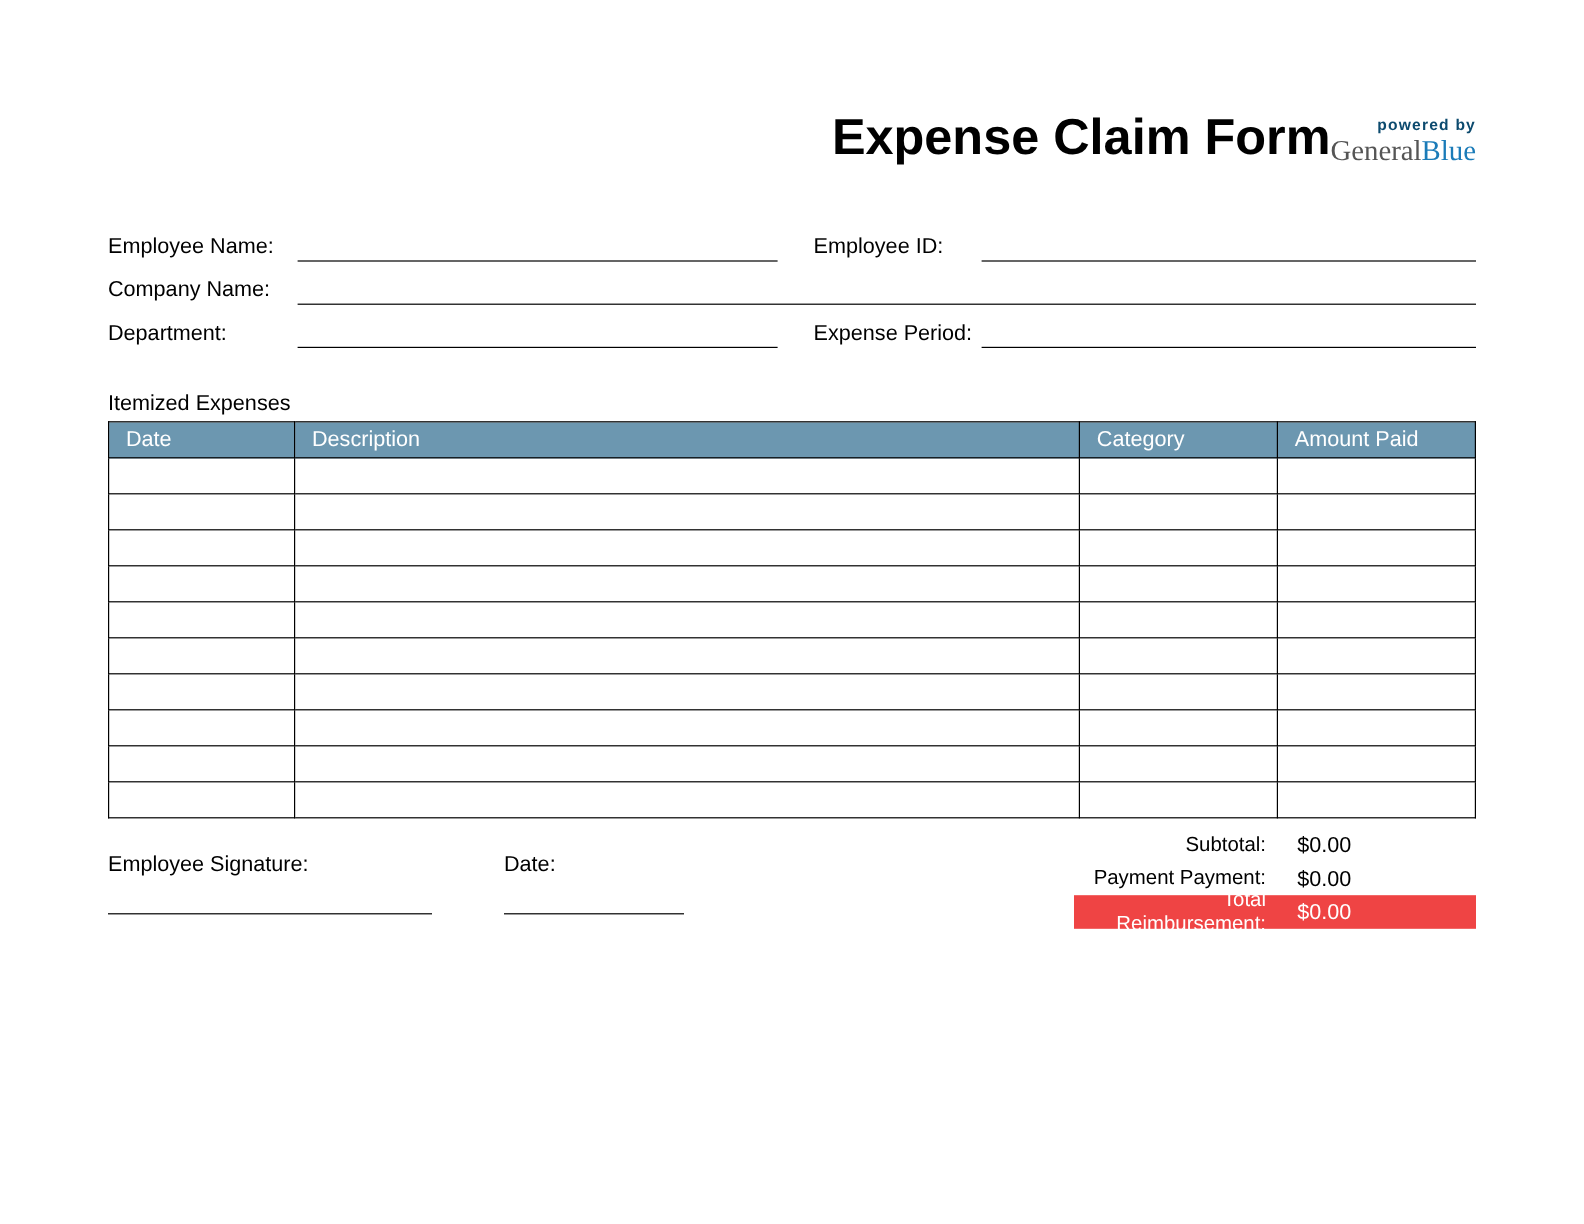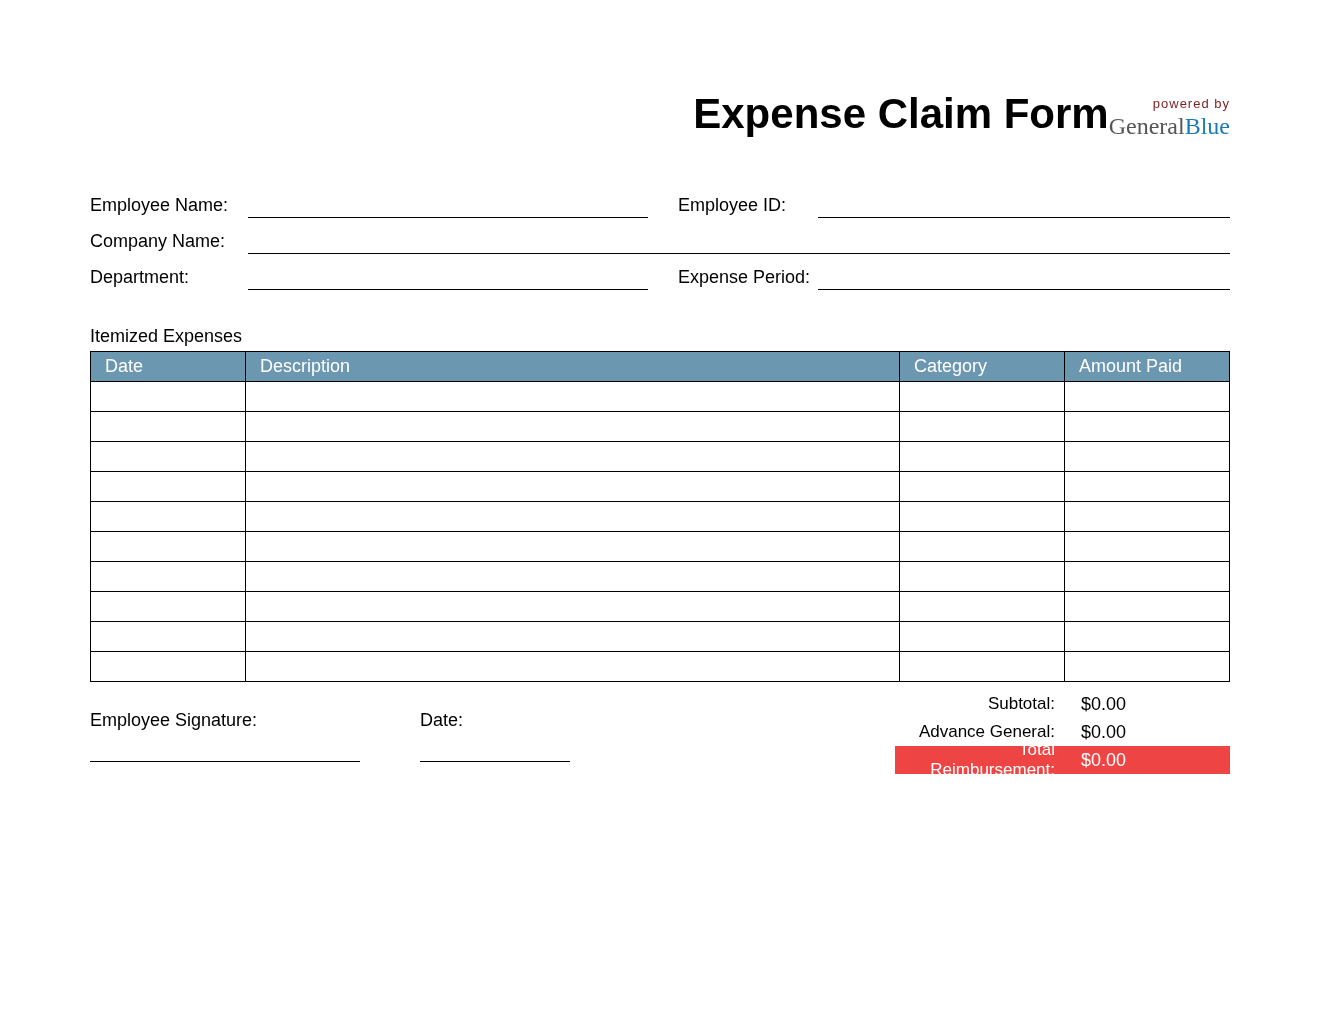--- a/index.html
+++ b/index.html
@@ -20,23 +20,24 @@
   .title {
     font-size: 42px;
     font-weight: bold;
   }
   .logo {
     text-align: right;
     padding-top: 6px;
   }
   .powered {
     font-size: 13px;
-    color: #7f1d1d;
+    color: #0c4a6e;
     letter-spacing: 1px;
     margin-bottom: 2px;
+    font-weight: bold;
   }
   .brand {
     font-size: 24px;
     font-family: Georgia, 'Times New Roman', serif;
     color: #555;
   }
   .brand .blue {
     color: #1a7bb8;
   }
   .info-fields {
@@ -248,21 +249,21 @@
       <div class="sig-label">Date:</div>
       <div class="sig-line short"></div>
     </div>
   </div>
   <div class="totals-block">
     <div class="total-row">
       <div class="total-label">Subtotal:</div>
       <div class="total-value">$0.00</div>
     </div>
     <div class="total-row">
-      <div class="total-label">Advance General:</div>
+      <div class="total-label">Payment Payment:</div>
       <div class="total-value">$0.00</div>
     </div>
     <div class="total-row highlight">
       <div class="total-label">Total Reimbursement:</div>
       <div class="total-value">$0.00</div>
     </div>
   </div>
 </div>
 
 </body></html>

